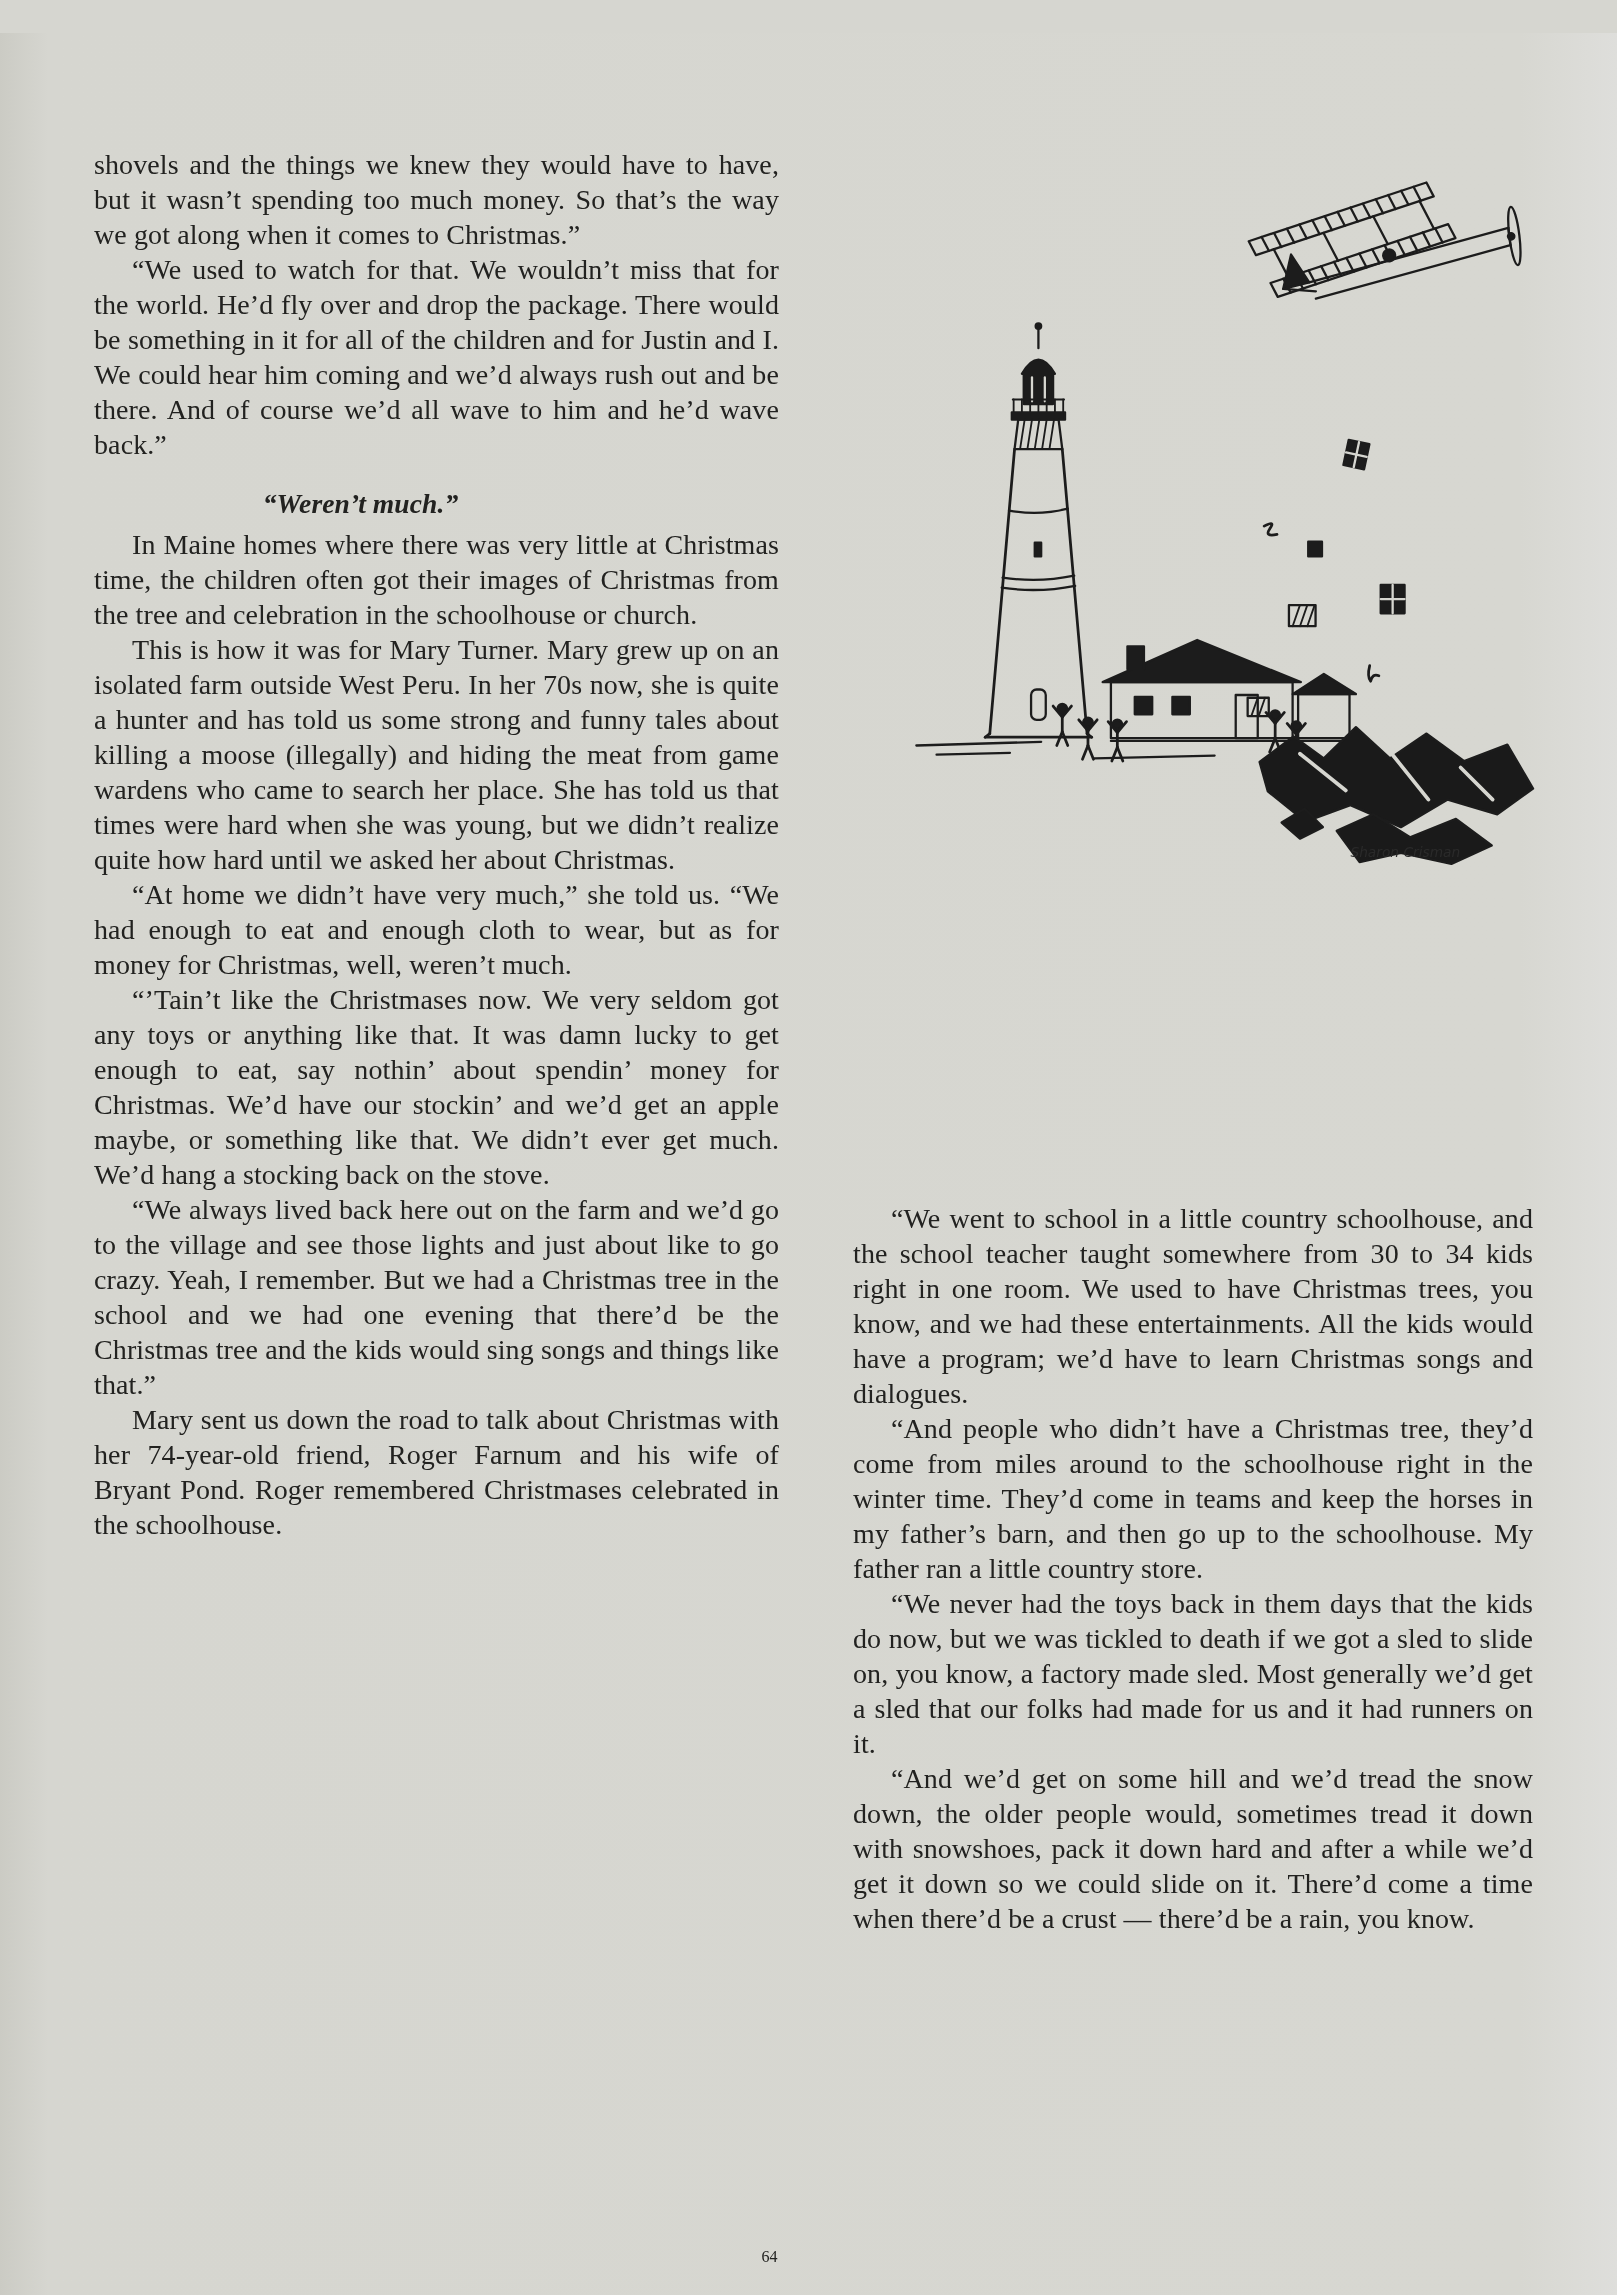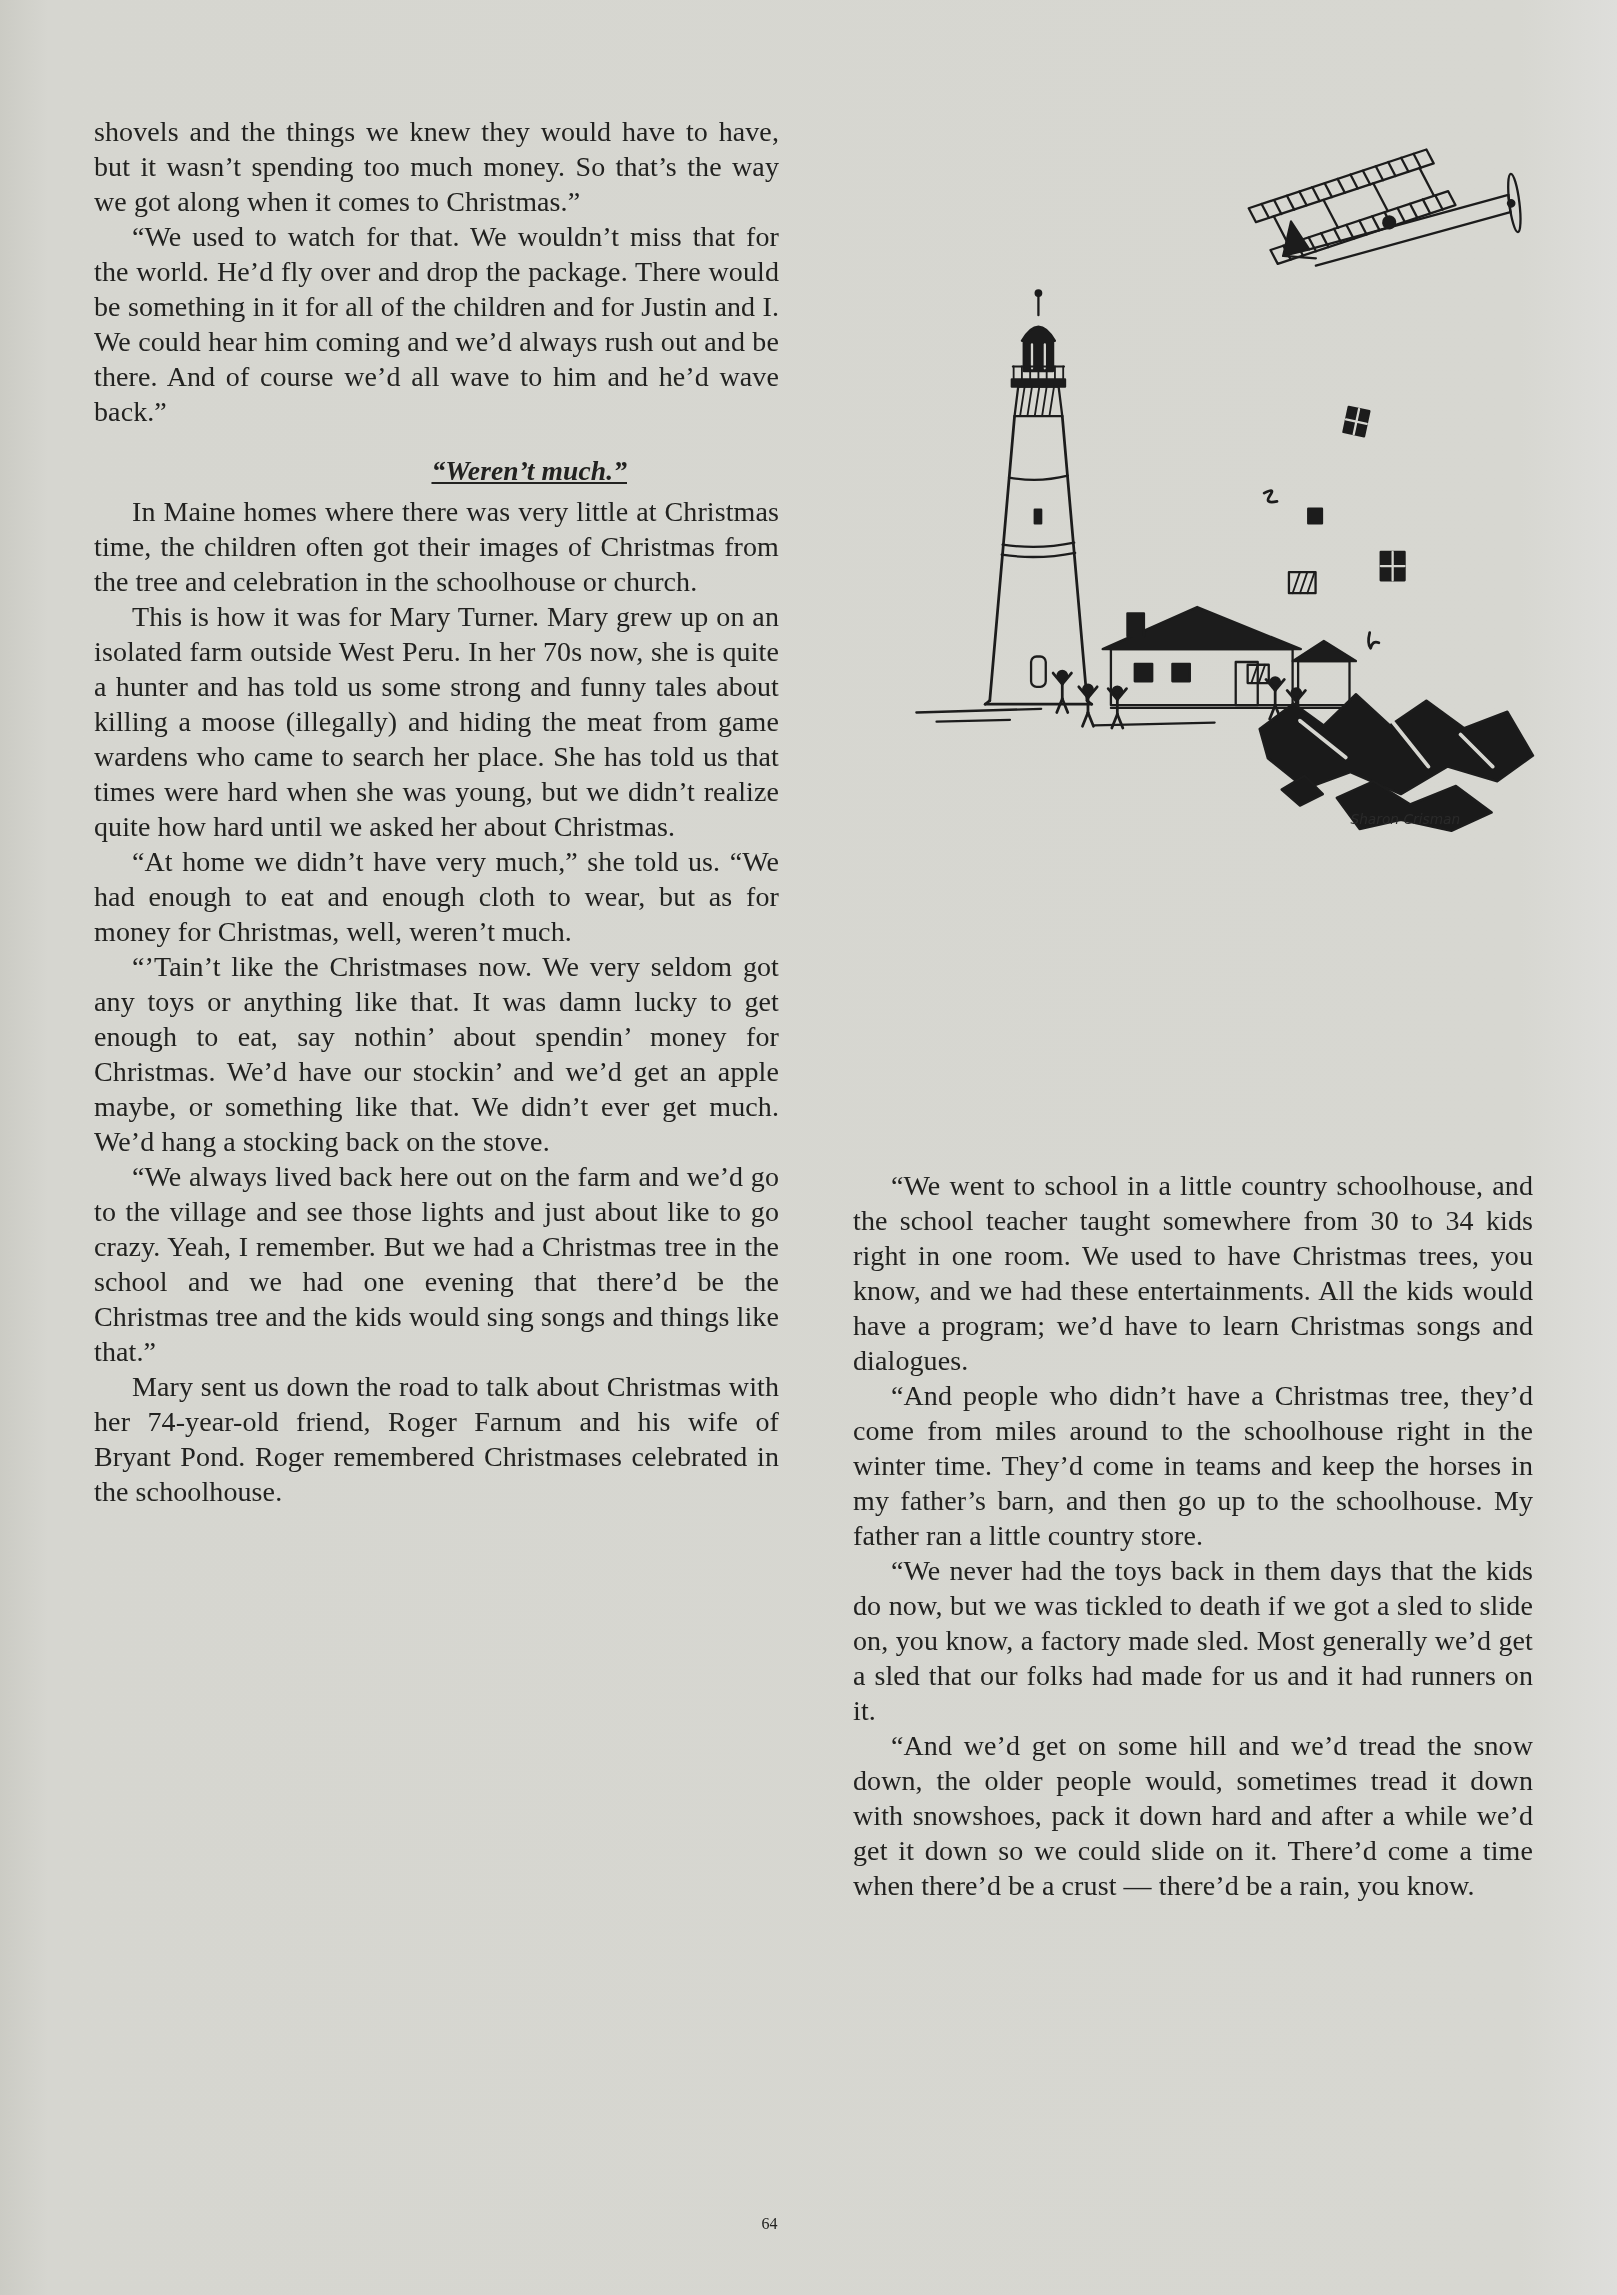--- a/index.html
+++ b/index.html
@@ -5,35 +5,36 @@
   html,body{margin:0;padding:0;}
   body{
     width:1617px;height:2295px;position:relative;overflow:hidden;
     background:#d6d6d0;
     font-family:"Liberation Serif", serif;
     color:#222220;
   }
   .page{
     position:absolute;inset:0;
     background:linear-gradient(90deg,#cbcbc4 0%,#d6d6d0 3%,#d7d7d1 94%,#dededb 100%);
+    margin-top:33px;
   }
   .col{
     position:absolute;
     text-align:justify;
     font-size:28px;
     line-height:35px;
     letter-spacing:0.1px;
   }
   .col p{margin:0;text-indent:38px;}
   .col p.no-indent{text-indent:0;}
   .left-col{left:94px;top:114px;width:685px;}
   .right-col-text{left:853px;top:1168px;width:680px;}
   .section-heading{
     font-size:27.5px;font-weight:bold;font-style:italic;
-    text-align:right;margin:24px 152px 6.4px 0;text-decoration:underline;
+    text-align:center;margin:24px 152px 6.4px 0;
   }
   .sketch{
     position:absolute;left:887px;top:115px;width:680px;height:771px;margin:0;
   }
   .sketch svg{width:100%;height:100%;}
   .caption{
     position:absolute;left:853px;top:951px;width:680px;
     font-size:27px;line-height:36px;font-weight:bold;font-style:italic;
     text-align:justify;margin:0;
   }

